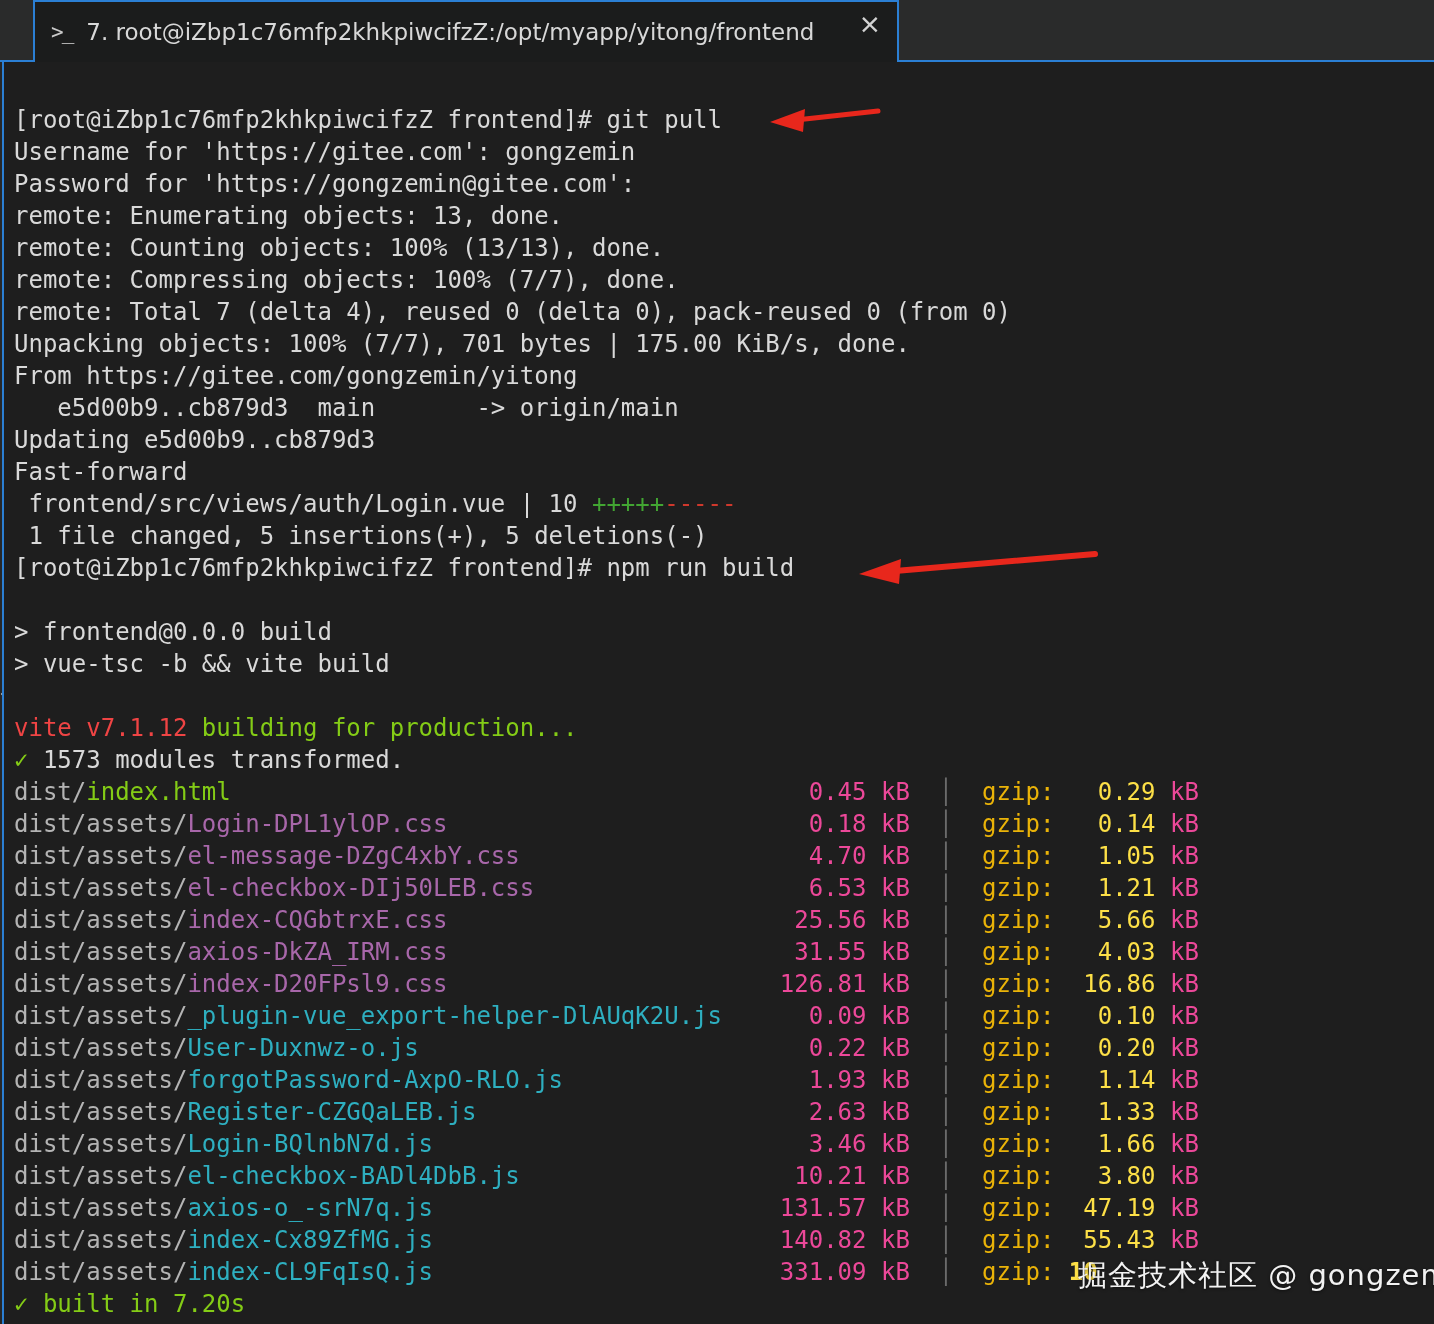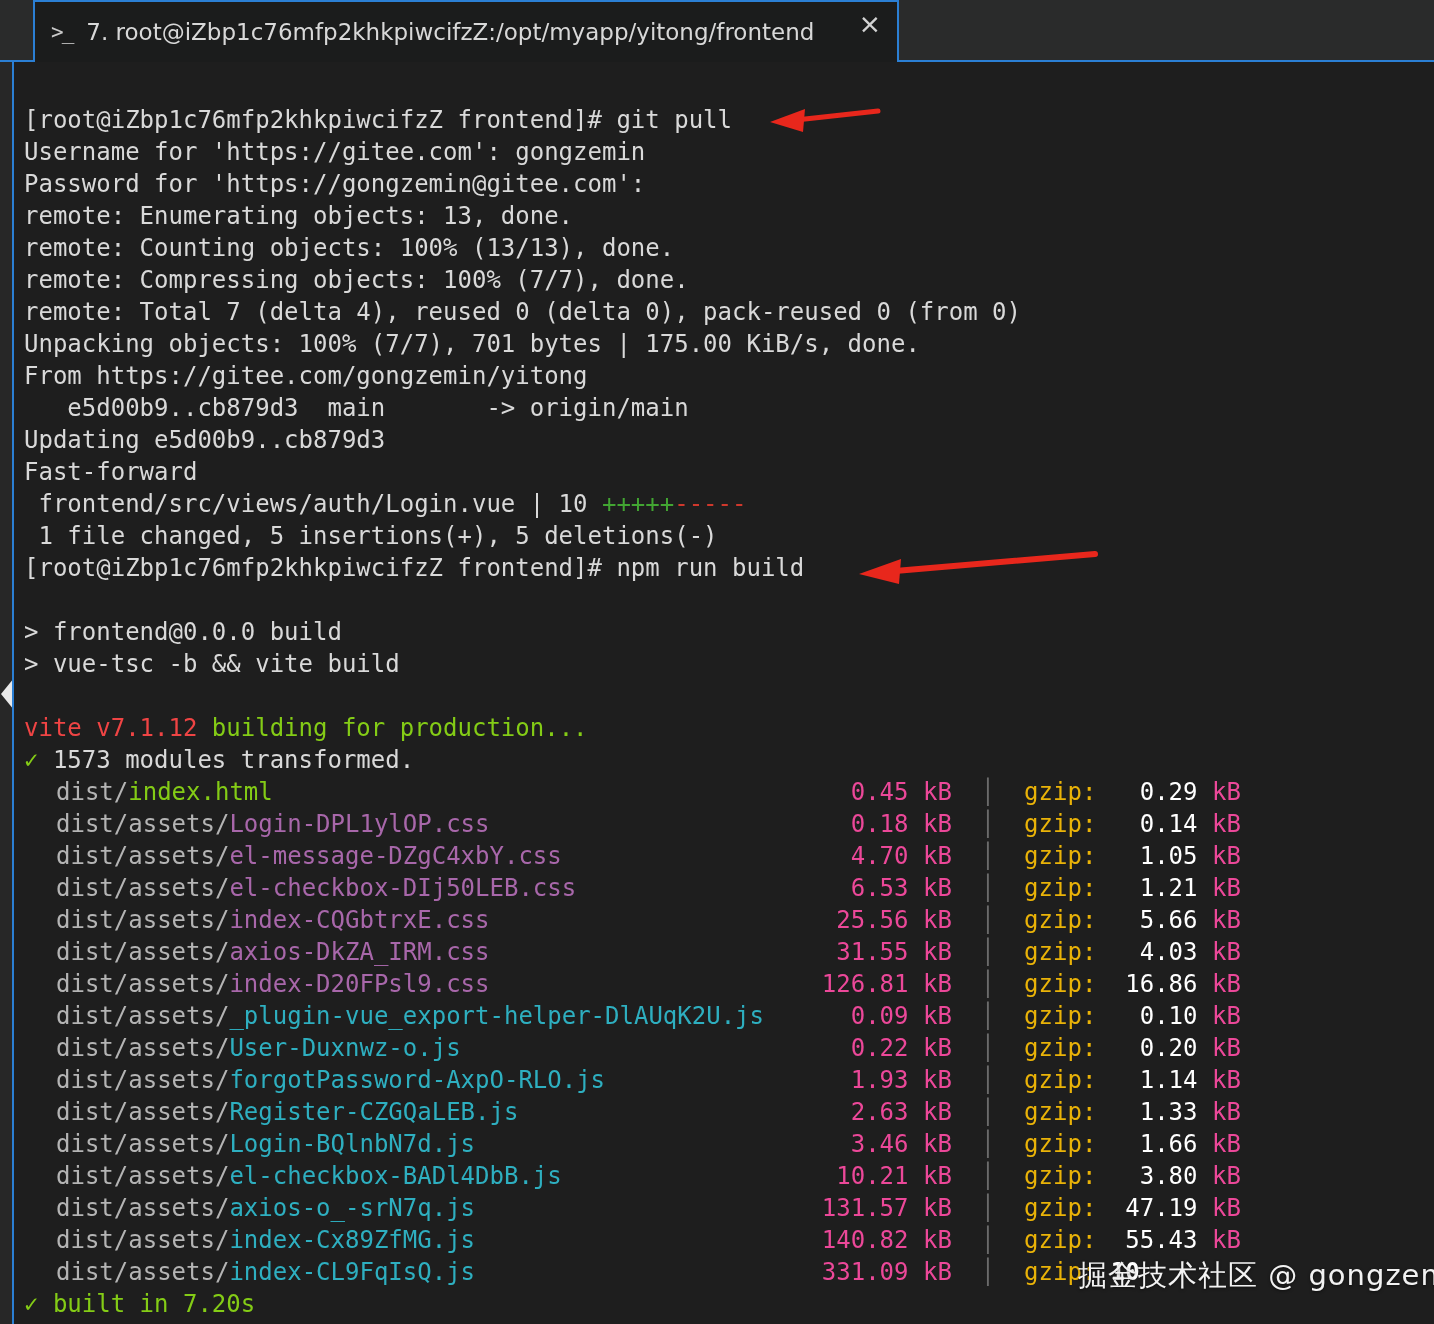--- a/index.html
+++ b/index.html
@@ -18,42 +18,42 @@
       border:2px solid #2b7fd4;border-bottom:none;display:flex;align-items:center;
       padding:0 14px 0 16px;cursor:pointer;}
   .tab-icon{font-family:"DejaVu Sans Mono",monospace;color:#c9c9c9;font-size:21px;
       letter-spacing:-2px;margin-right:14px;white-space:pre;}
   .tab-title{color:#d8d8d8;font-size:23px;white-space:nowrap;flex:1;}
   .tab-close{color:#d2d2d2;font-size:27px;line-height:27px;transform:translateY(-9px);
       cursor:pointer;padding:0 2px;}
   .tabbar-rest{flex:1;height:62px;background:#2a2b2b;box-sizing:border-box;
       border-bottom:2px solid #2b7fd4;}
   
-  .terminal{position:absolute;left:12px;top:62px;width:1418px;height:1262px;
+  .terminal{position:absolute;left:2px;top:62px;width:1418px;height:1262px;
       box-sizing:border-box;background:#1e1e1e;border-left:2px solid #2b7fd4;
       padding:42px 0 0 10px;white-space:pre;overflow:hidden;cursor:text;
       font-family:"DejaVu Sans Mono","DejaVu Sans",monospace;
       font-size:24px;line-height:32px;color:#d9d9d9;}
   .line{height:32px;}
   .c-fg{color:#d9d9d9;}
   .c-green{color:#84cc16;}
   .c-plus{color:#42a532;}
   .c-red{color:#cf382c;}
   .c-teal{color:#ef4444;}
   .c-cyan{color:#2eafc0;}
   .c-purple{color:#a867aa;}
   .c-gray{color:#b4b4b4;}
   
-  .file-row{display:flex;height:32px;margin-left:32px;}
+  .file-row{display:flex;height:32px;}
   .f-path{flex:0 0 50ch;overflow:visible;}
   .f-size{flex:0 0 9ch;text-align:right;color:#ec4899;}
   .f-unit{color:#ec4899;}
   .f-seps{color:#6b6b6b;}
   .f-gzlabel{color:#eab308;}
-  .f-gz{flex:0 0 7ch;text-align:right;color:#ffffff;}
+  .f-gz{flex:0 0 7ch;text-align:right;color:#fde047;}
   .f-gz.gz-left{text-align:left;padding-left:1ch;box-sizing:border-box;font-weight:bold;}
   
   .arrow{position:absolute;pointer-events:none;}
   
   .watermark{position:absolute;left:1078px;top:1256px;color:#f2f2f2;font-size:29px;
       font-weight:500;letter-spacing:1px;text-shadow:0 1px 3px rgba(0,0,0,.55);
       white-space:nowrap;}
 </style>
 </head>
 <body>

